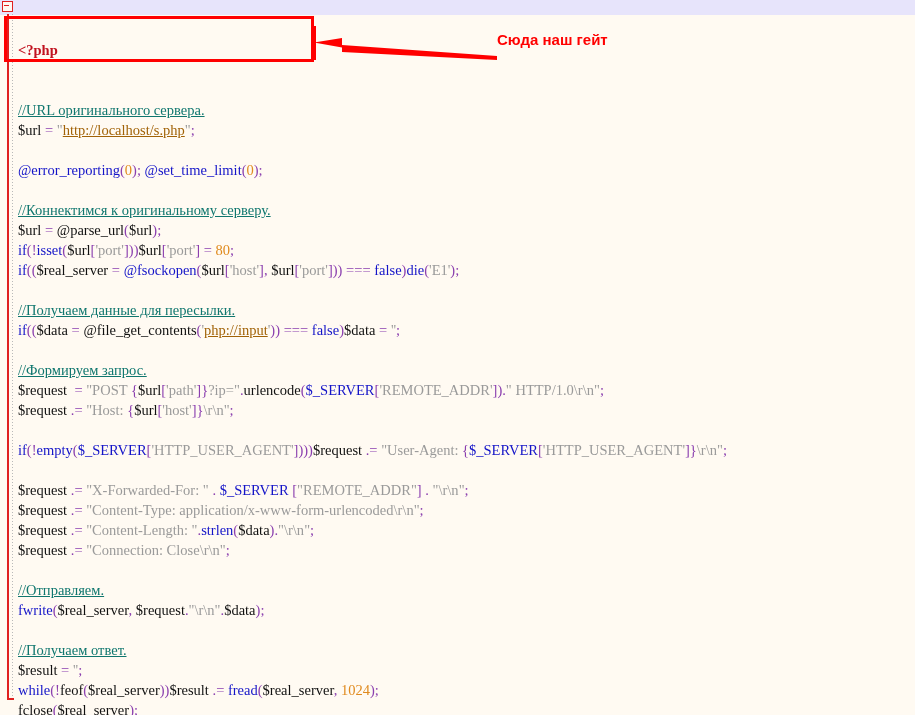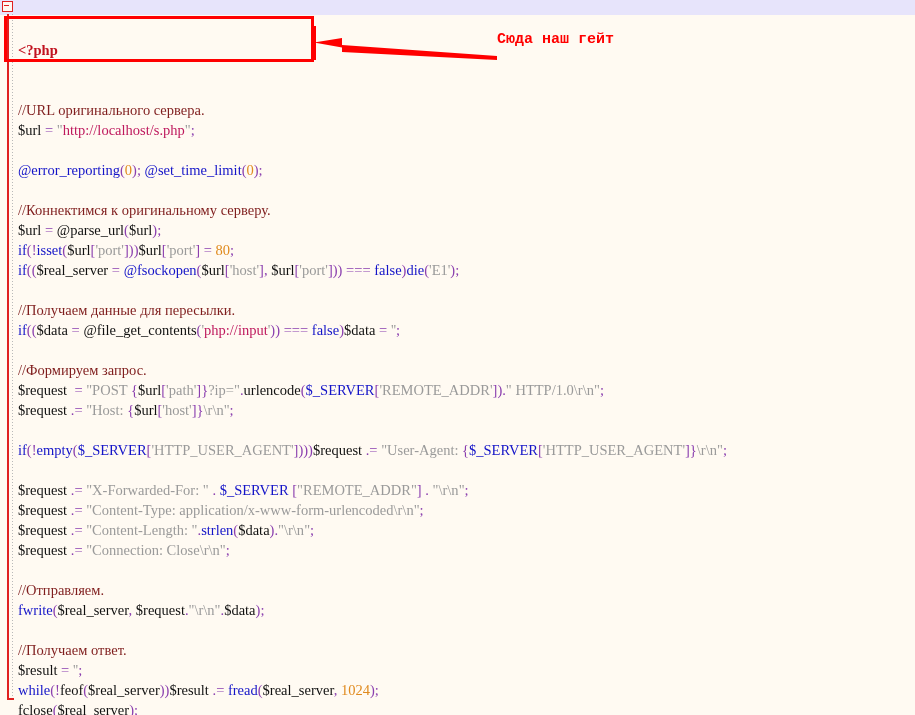--- a/index.html
+++ b/index.html
@@ -44,41 +44,41 @@
     font-family:"Liberation Serif","DejaVu Serif",serif;
     font-size:14.5px;
     line-height:20px;
     white-space:pre;
     letter-spacing:0px;
   }
   .ln{height:20px;white-space:pre;}
 
   
   .c-tag{color:#c1121f;font-weight:bold;}      
-  .c-com{color:#7f1d1d;}                        
+  .c-com{color:#0f766e;text-decoration:underline;}                        
   .c-kw{color:#1414c8;font-weight:normal;}        
   .c-var{color:#111111;}                        
   .c-op{color:#8b3faf;}                         
   .c-str{color:#9a9a9a;}                        
   .c-num{color:#e08a1e;}                        
-  .c-url{color:#be185d;}
+  .c-url{color:#a16207;text-decoration:underline;}
 
   
   .anno-box{
     position:absolute;left:4px;top:16px;width:310px;height:46px;
     border:3px solid #ff0000;
     box-sizing:border-box;
     pointer-events:none;
   }
   
   .anno-arrow{position:absolute;left:312px;top:26px;width:200px;height:34px;}
   .anno-text{
     position:absolute;left:497px;top:31px;
     color:#ff0000;
-    font-family:Liberation Mono, monospace;
+    font-family:Liberation Sans, sans-serif;
     font-weight:bold;
     font-size:15px;
     white-space:pre;
   }
 </style>
 </head>
 <body>
 
 <div id="editor">
 

